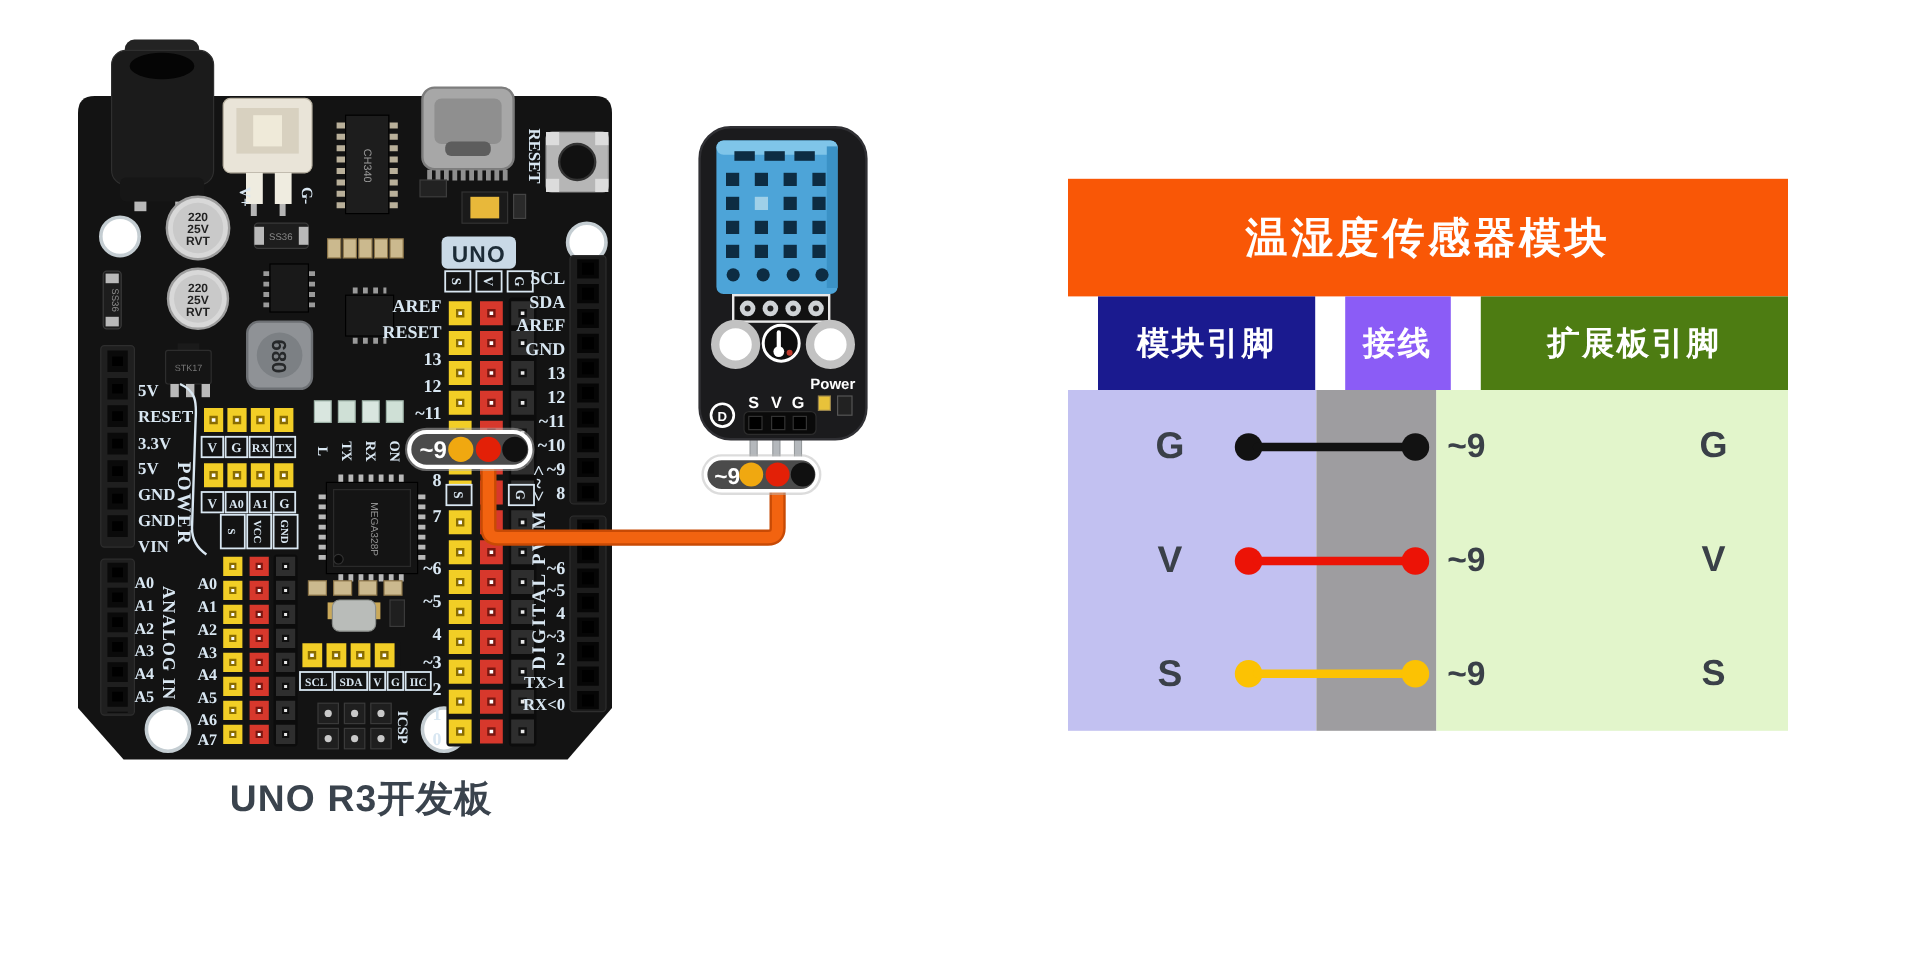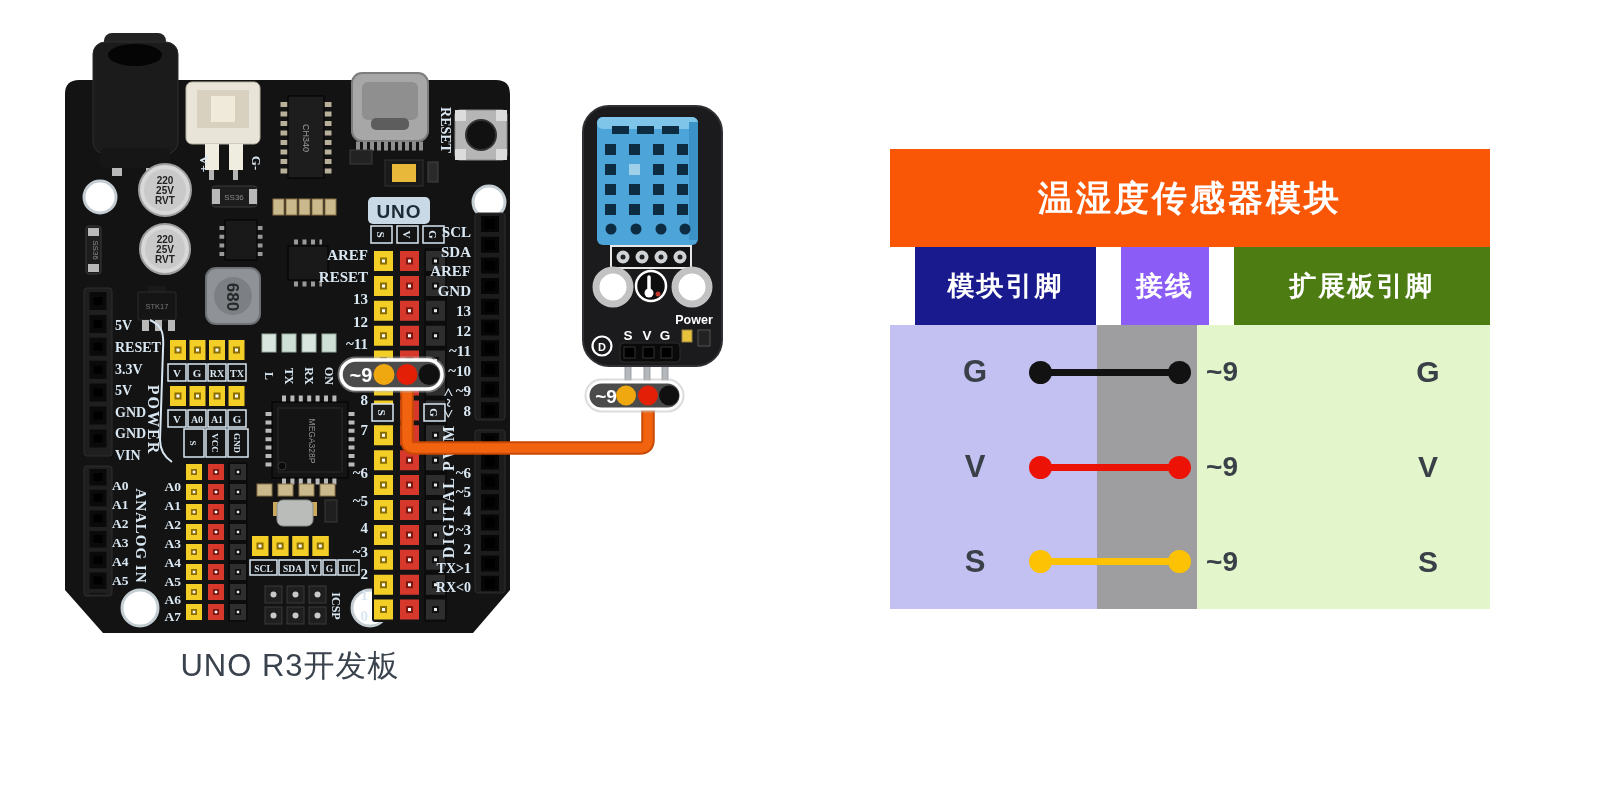--- a/index.html
+++ b/index.html
@@ -1,21 +1,21 @@
 <!DOCTYPE html>
 <html><head>
 <meta charset="utf-8">
 <style>
   html,body{margin:0;padding:0;background:#fff;}
   .canvas{position:relative;width:1601px;height:797px;background:#fff;overflow:hidden;
           font-family:"Liberation Sans","DejaVu Sans",sans-serif;}
   .board-svg{position:absolute;left:0;top:0;}
   .silk{font-family:"Liberation Serif","DejaVu Serif",serif;font-weight:bold;fill:#D9E7F2;}
-  .caption{position:absolute;left:65px;top:645px;width:450px;text-align:center;
-           font-size:31px;font-weight:normal;color:#3A434D;letter-spacing:1px;}
+  .caption{position:absolute;left:76px;top:645px;width:450px;text-align:center;
+           font-size:31px;font-weight:bold;color:#3A434D;letter-spacing:1px;}
   
   .tbl{position:absolute;left:890px;top:137px;width:600px;height:472px;display:flex;flex-direction:column;}
   .tbl-title{height:98px;display:flex;align-items:center;justify-content:center;
              color:#fff;font-size:35px;font-weight:bold;letter-spacing:3px;}
   .tbl-head{height:78px;display:flex;}
   .tbl-head .hc{display:flex;align-items:center;justify-content:center;color:#fff;
                 font-size:27px;font-weight:bold;letter-spacing:2px;margin-left:25px;}
   .hc.c1{width:207px;} .hc.c2{width:100px;} .hc.c3{width:293px;}
   .tbl-body{flex:1;position:relative;display:flex;flex-direction:column;}
   .colbg{position:absolute;top:0;bottom:0;}

